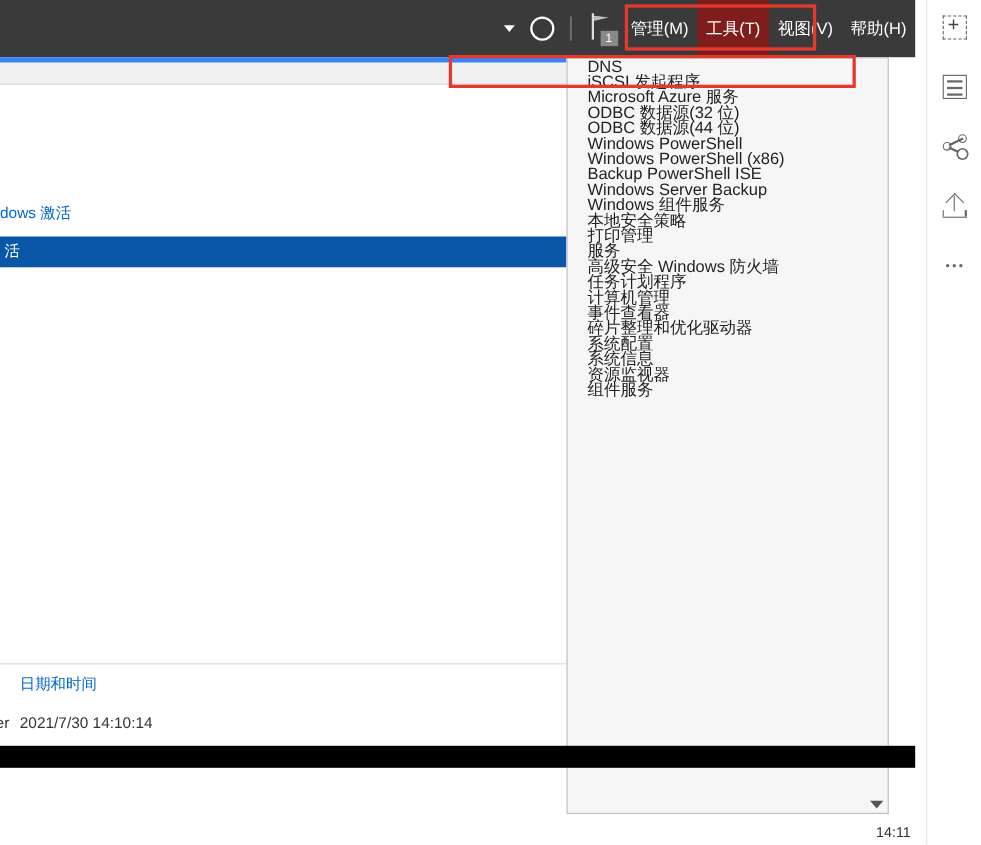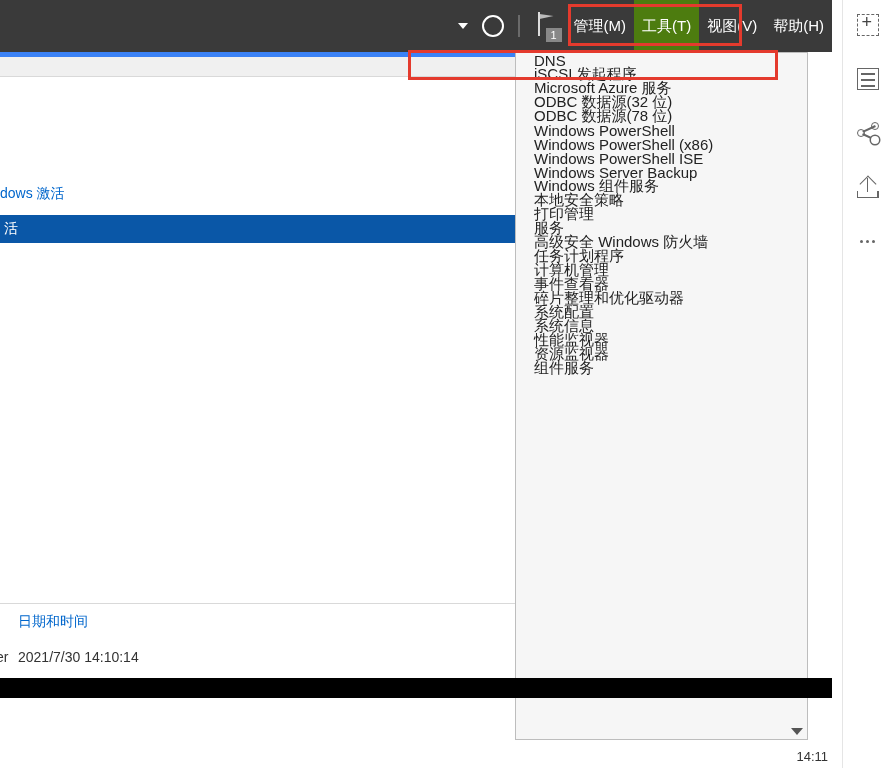--- a/index.html
+++ b/index.html
@@ -13,21 +13,21 @@
     background: #3a3a3a; color: #fff;
   }
   .topbar .controls {
     position: absolute; right: 0; top: 0; height: 52px;
     display: flex; align-items: center;
   }
   .top-item {
     height: 52px; display: flex; align-items: center; justify-content: center;
     padding: 0 8px; cursor: default; color: #fff; font-size: 15px;
   }
-  .top-item.highlight { background: #4d7c0f; }
+  .top-item.highlight { background: #7f1d1d; }
   .sep { width: 2px; height: 22px; background: #6a6a6a; margin: 0 6px; }
   .refresh-icon {
     width: 22px; height: 22px; border: 2px solid #fff; border-radius: 50%;
     position: relative;
   }
   .refresh-icon::after { content: "\21bb"; position: absolute; left: 1px; top: -3px; font-size: 18px; color:#fff; display:none;}
   .flag-wrap { position: relative; width: 24px; height: 28px; }
   .flag-icon { position: absolute; left: 4px; top: 0; width: 2px; height: 24px; background: #ddd; }
   .flag-icon::before {
     content: ""; position: absolute; left: 2px; top: 2px; width: 14px; height: 10px;
@@ -156,37 +156,36 @@
     <span class="date-prefix">er</span>
     <div class="date-value">2021/7/30 14:10:14</div>
   </div>
 
   <div class="menu" id="tools-menu">
 
   <div class="menu-item">DNS</div>
       <div class="menu-item">iSCSI 发起程序</div>
       <div class="menu-item">Microsoft Azure 服务</div>
       <div class="menu-item">ODBC 数据源(32 位)</div>
-      <div class="menu-item">ODBC 数据源(78 位)</div>
+      <div class="menu-item">ODBC 数据源(44 位)</div>
       <div class="menu-item">Windows PowerShell</div>
       <div class="menu-item">Windows PowerShell (x86)</div>
-      <div class="menu-item">Windows PowerShell ISE</div>
+      <div class="menu-item">Backup PowerShell ISE</div>
       <div class="menu-item">Windows Server Backup</div>
       <div class="menu-item">Windows 组件服务</div>
       <div class="menu-item">本地安全策略</div>
       <div class="menu-item">打印管理</div>
       <div class="menu-item">服务</div>
       <div class="menu-item">高级安全 Windows 防火墙</div>
       <div class="menu-item">任务计划程序</div>
       <div class="menu-item">计算机管理</div>
       <div class="menu-item">事件查看器</div>
       <div class="menu-item">碎片整理和优化驱动器</div>
       <div class="menu-item">系统配置</div>
       <div class="menu-item">系统信息</div>
-      <div class="menu-item">性能监视器</div>
       <div class="menu-item">资源监视器</div>
       <div class="menu-item">组件服务</div>
       <div class="menu-scroll"></div>
     </div>
 
   <div class="redbox" style="left:568px; top:4px; width:174px; height:42px;"></div>
   <div class="redbox" style="left:408px; top:50px; width:370px; height:30px;"></div>
 
   <div class="black-strip"></div>
 

